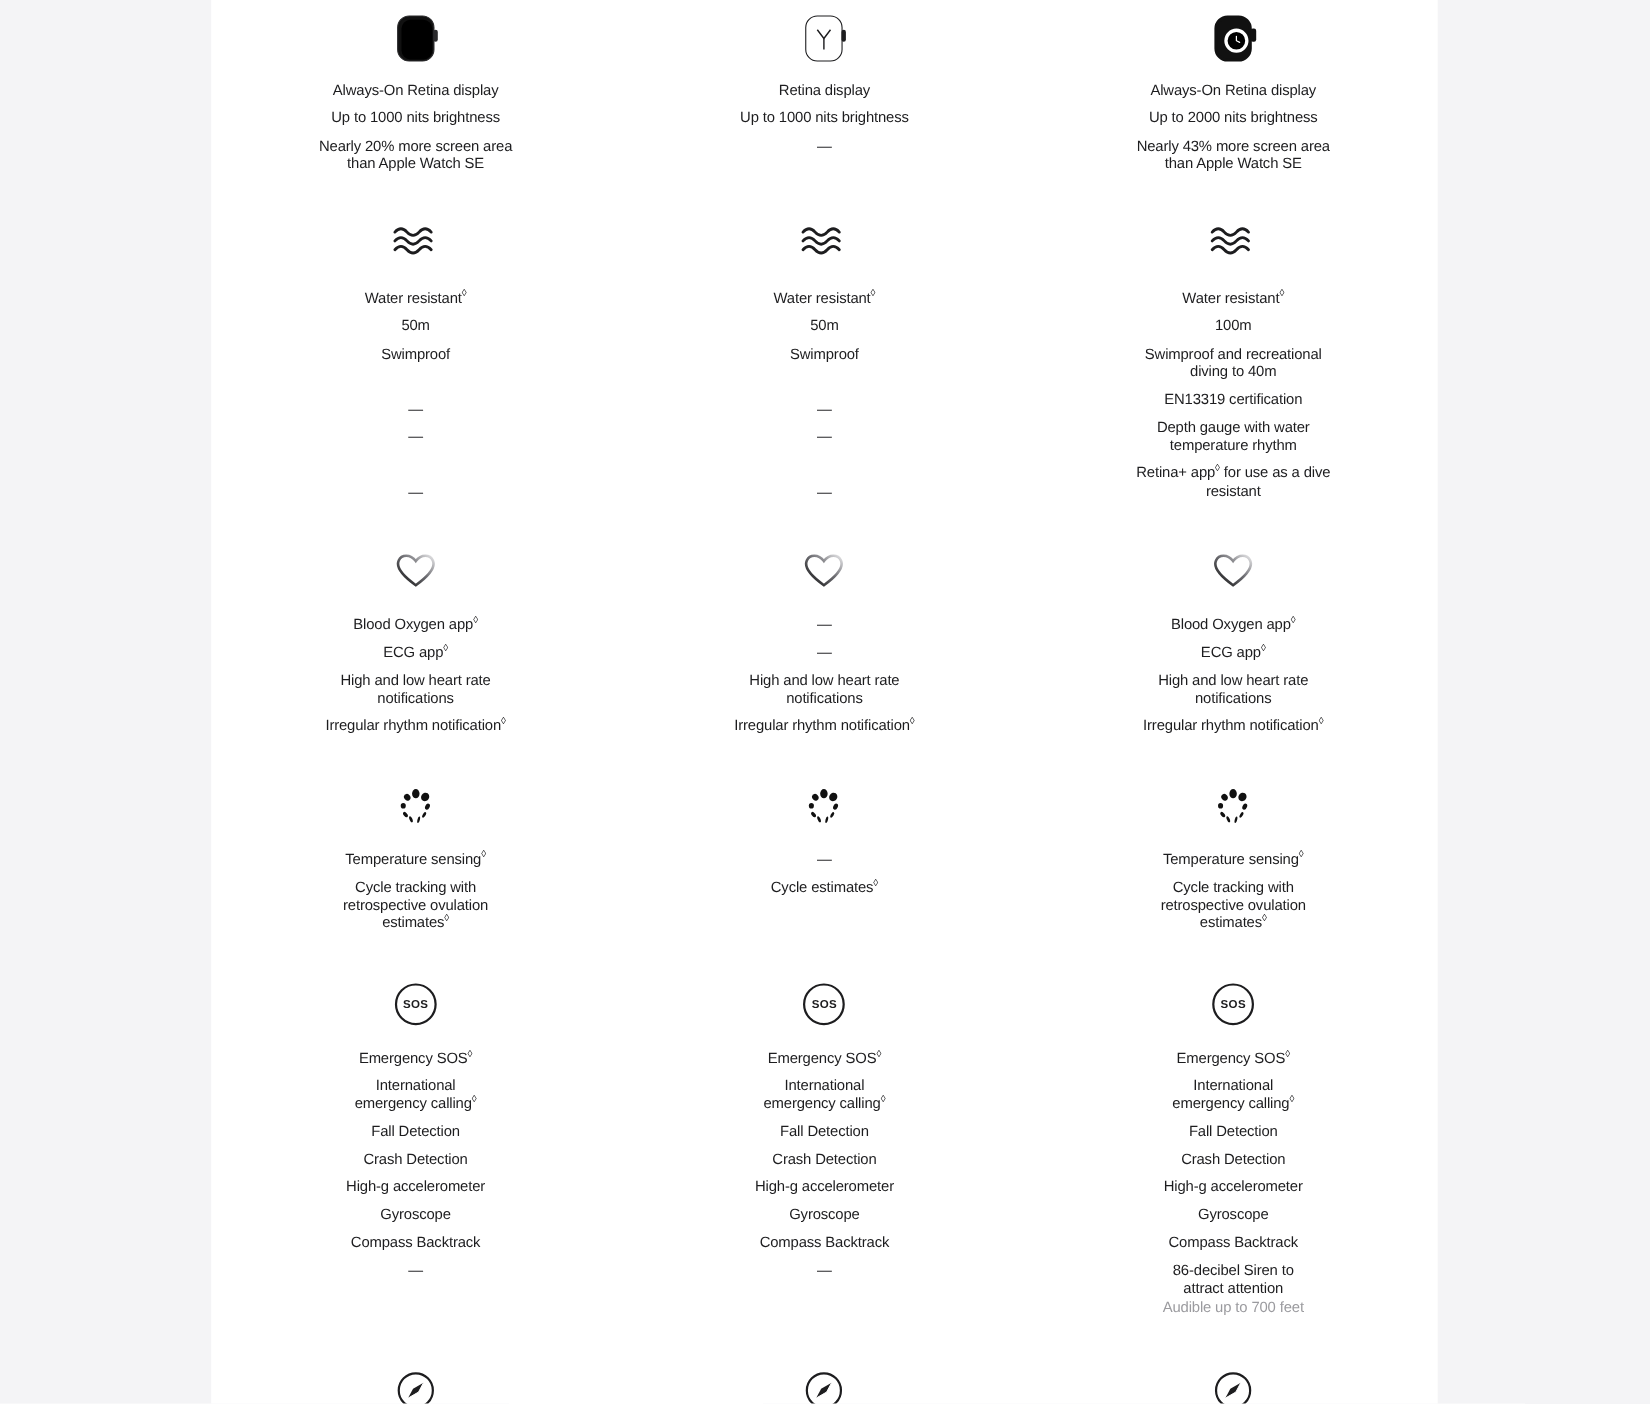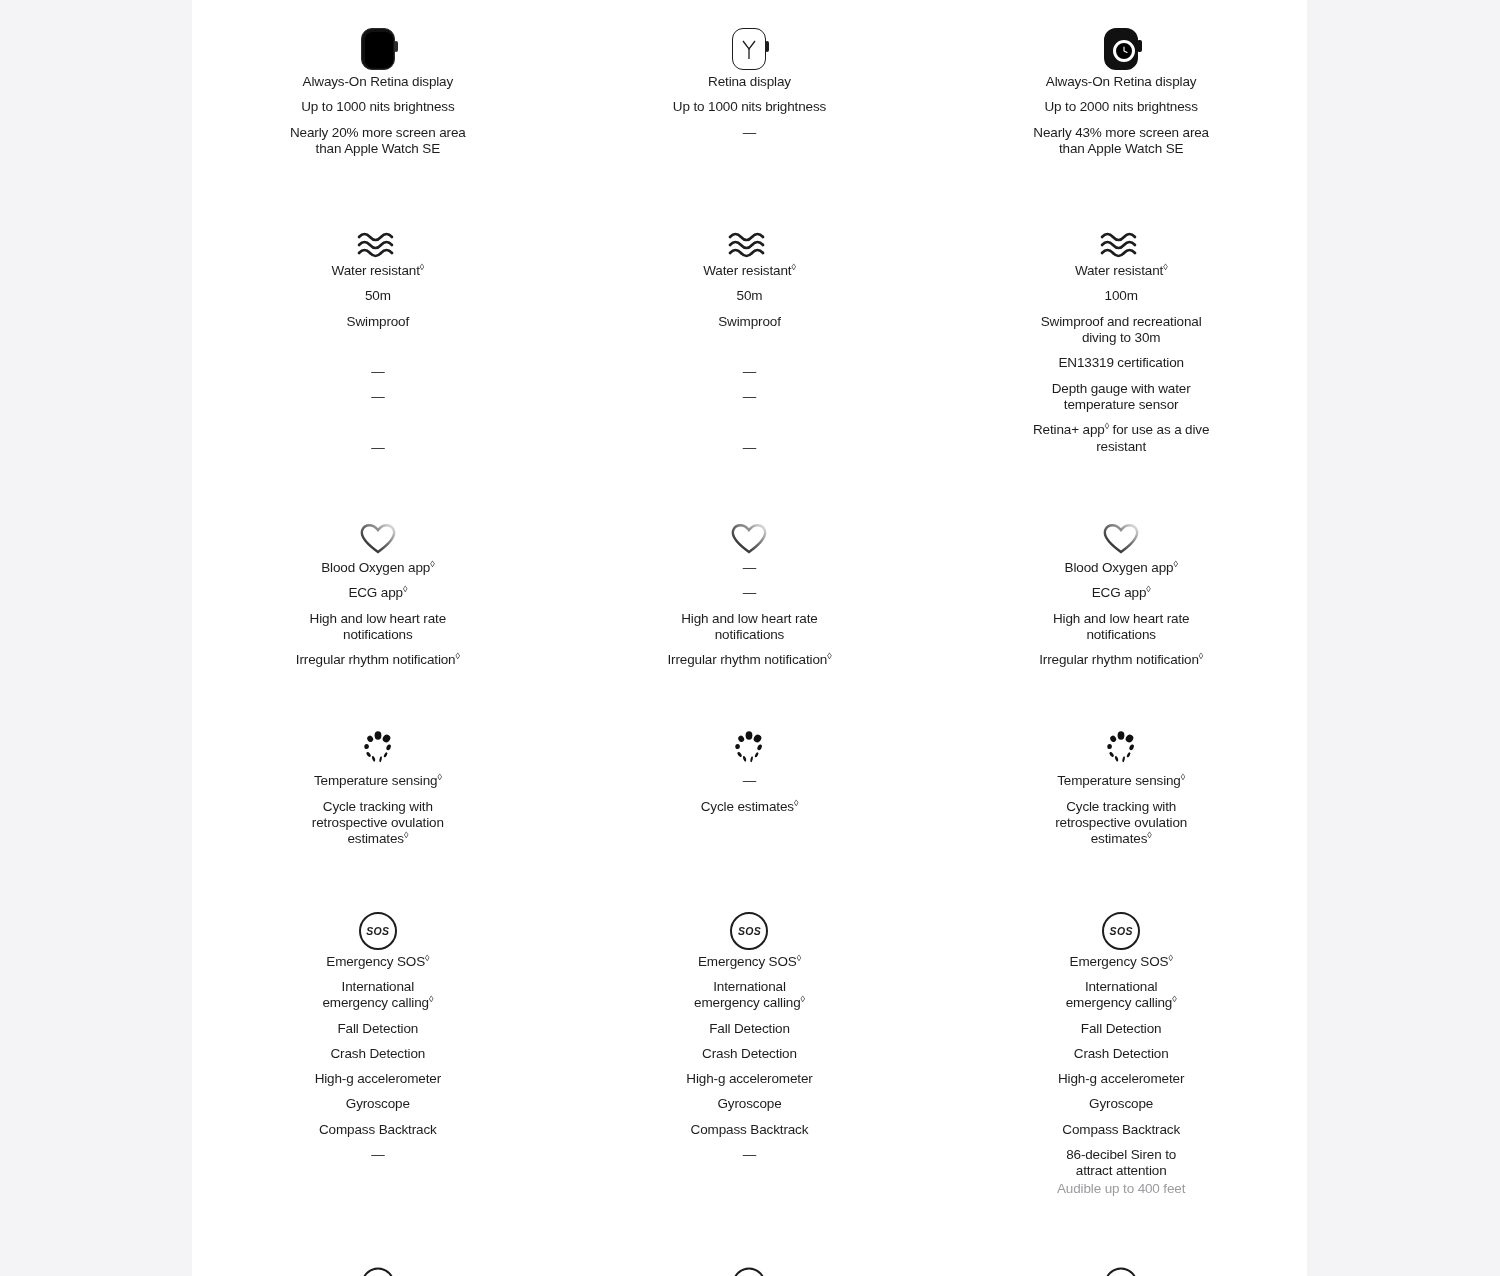--- a/index.html
+++ b/index.html
@@ -26,24 +26,23 @@
     display:flex;
     flex-direction:column;
     align-items:center;
     text-align:center;
     padding:0 18px;
     box-sizing:border-box;
   }
   .icon-wrap{
     height:56px;
     display:flex;
-    align-items:flex-end;
+    align-items:flex-start;
     justify-content:center;
     margin-bottom:4px;
-    font-style:italic;
   }
   .line{
     font-size:13.5px;
     line-height:16.3px;
     letter-spacing:-0.01em;
     margin:0 0 9px 0;
     max-width:190px;
   }
   .line.dash{color:#1d1d1f;}
   .line.muted{color:#9b9b9f;margin-top:-8px;}
@@ -189,23 +188,23 @@
     <div class="cell">
       <div class="icon-wrap">
         <svg class="waves" viewBox="0 0 44 30">
           <path d="M3 8 q5.5 -6 11 0 t11 0 t11 0" fill="none" stroke="#1d1d1f" stroke-width="2.6" stroke-linecap="round"></path>
           <path d="M3 16 q5.5 -6 11 0 t11 0 t11 0" fill="none" stroke="#1d1d1f" stroke-width="2.6" stroke-linecap="round"></path>
           <path d="M3 24 q5.5 -6 11 0 t11 0 t11 0" fill="none" stroke="#1d1d1f" stroke-width="2.6" stroke-linecap="round"></path>
         </svg>
       </div>
       <div class="line"><span>Water resistant</span><sup>◊</sup></div>
       <div class="line">100m</div>
-      <div class="line">Swimproof and recreational diving to 30m</div>
+      <div class="line">Swimproof and recreational diving to 40m</div>
       <div class="line">EN13319 certification</div>
-      <div class="line">Depth gauge with water temperature sensor</div>
+      <div class="line">Depth gauge with water temperature rhythm</div>
       <div class="line"><span>Retina+ app</span><sup>◊</sup><span> for use as a dive resistant</span></div>
     </div>
   </div>
 
   <div class="block sec-heart">
     <div class="cell">
       <div class="icon-wrap">
         <svg class="heart" viewBox="0 0 40 36">
           <defs>
               <linearGradient id="hg1" x1="0" y1="1" x2="1" y2="0">
@@ -352,21 +351,21 @@
         <div class="sos">SOS</div>
       </div>
       <div class="line"><span>Emergency SOS</span><sup>◊</sup></div>
       <div class="line" style="max-width:140px"><span>International emergency calling</span><sup>◊</sup></div>
       <div class="line">Fall Detection</div>
       <div class="line">Crash Detection</div>
       <div class="line">High-g accelerometer</div>
       <div class="line">Gyroscope</div>
       <div class="line">Compass Backtrack</div>
       <div class="line" style="max-width:150px">86-decibel Siren to attract attention</div>
-      <div class="line muted">Audible up to 400 feet</div>
+      <div class="line muted">Audible up to 700 feet</div>
     </div>
   </div>
 
   <div class="block sec-compass">
     <div class="cell">
       <div class="icon-wrap">
         <svg class="compass" viewBox="0 0 36 36">
           <circle cx="18" cy="18" r="15.5" fill="none" stroke="#1d1d1f" stroke-width="2"></circle>
           <path d="M25 11 L15.5 16.5 L11 25 L20.5 19.5 Z" fill="#1d1d1f"></path>
           <path d="M25 11 L20.5 19.5 L11 25" fill="none" stroke="#fff" stroke-width="0.9"></path>

